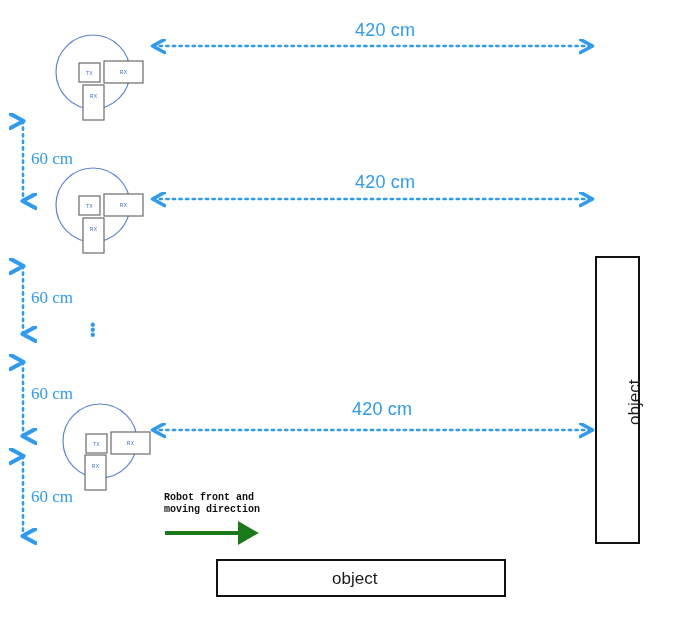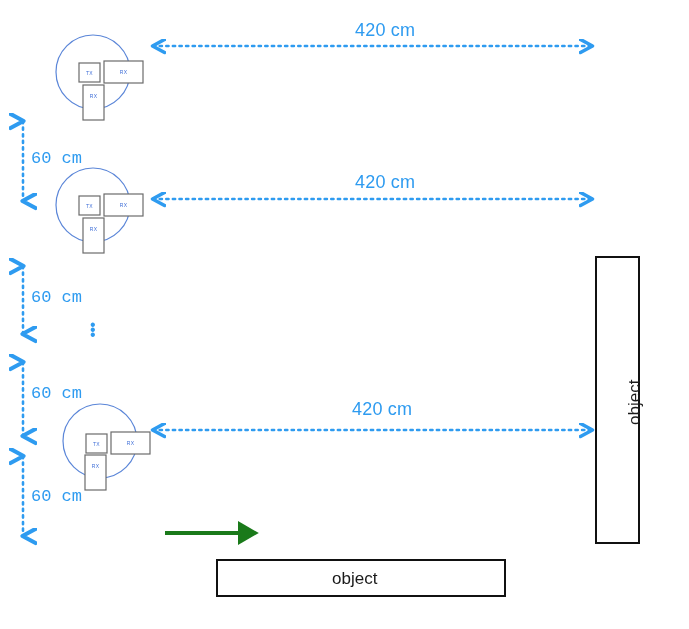--- a/index.html
+++ b/index.html
@@ -30,21 +30,21 @@
     color: #2e9bf0;
     font-family: "Liberation Sans", sans-serif;
     font-size: 18px;
     font-weight: 400;
     white-space: nowrap;
     letter-spacing: 0.2px;
   }
   .dim-label-v {
     position: absolute;
     color: #2e9bf0;
-    font-family: Liberation Mono, monospace;
+    font-family: Liberation Serif, serif;
     font-size: 17px;
     white-space: nowrap;
   }
   .obj-label-h {
     position: absolute;
     color: #1a1a1a;
     font-family: "Liberation Sans", sans-serif;
     font-size: 17px;
     white-space: nowrap;
   }
@@ -173,14 +173,16 @@
   <span class="dim-label-v" style="left:31px; top:384px;">60 cm</span>
   <span class="dim-label-v" style="left:31px; top:487px;">60 cm</span>
 
   <span class="vert-ellipsis" style="left:90px; top:322px;">•
 •
 •</span>
 
   <span class="obj-label-v" style="left:625px; top:425px;">object</span>
   <span class="obj-label-h" style="left:332px; top:569px;">object</span>
 
+  <span class="mono-note" style="left:164px; top:492px;">Robot front and
+moving direction</span>
 
 </div>
 
 </body></html>

